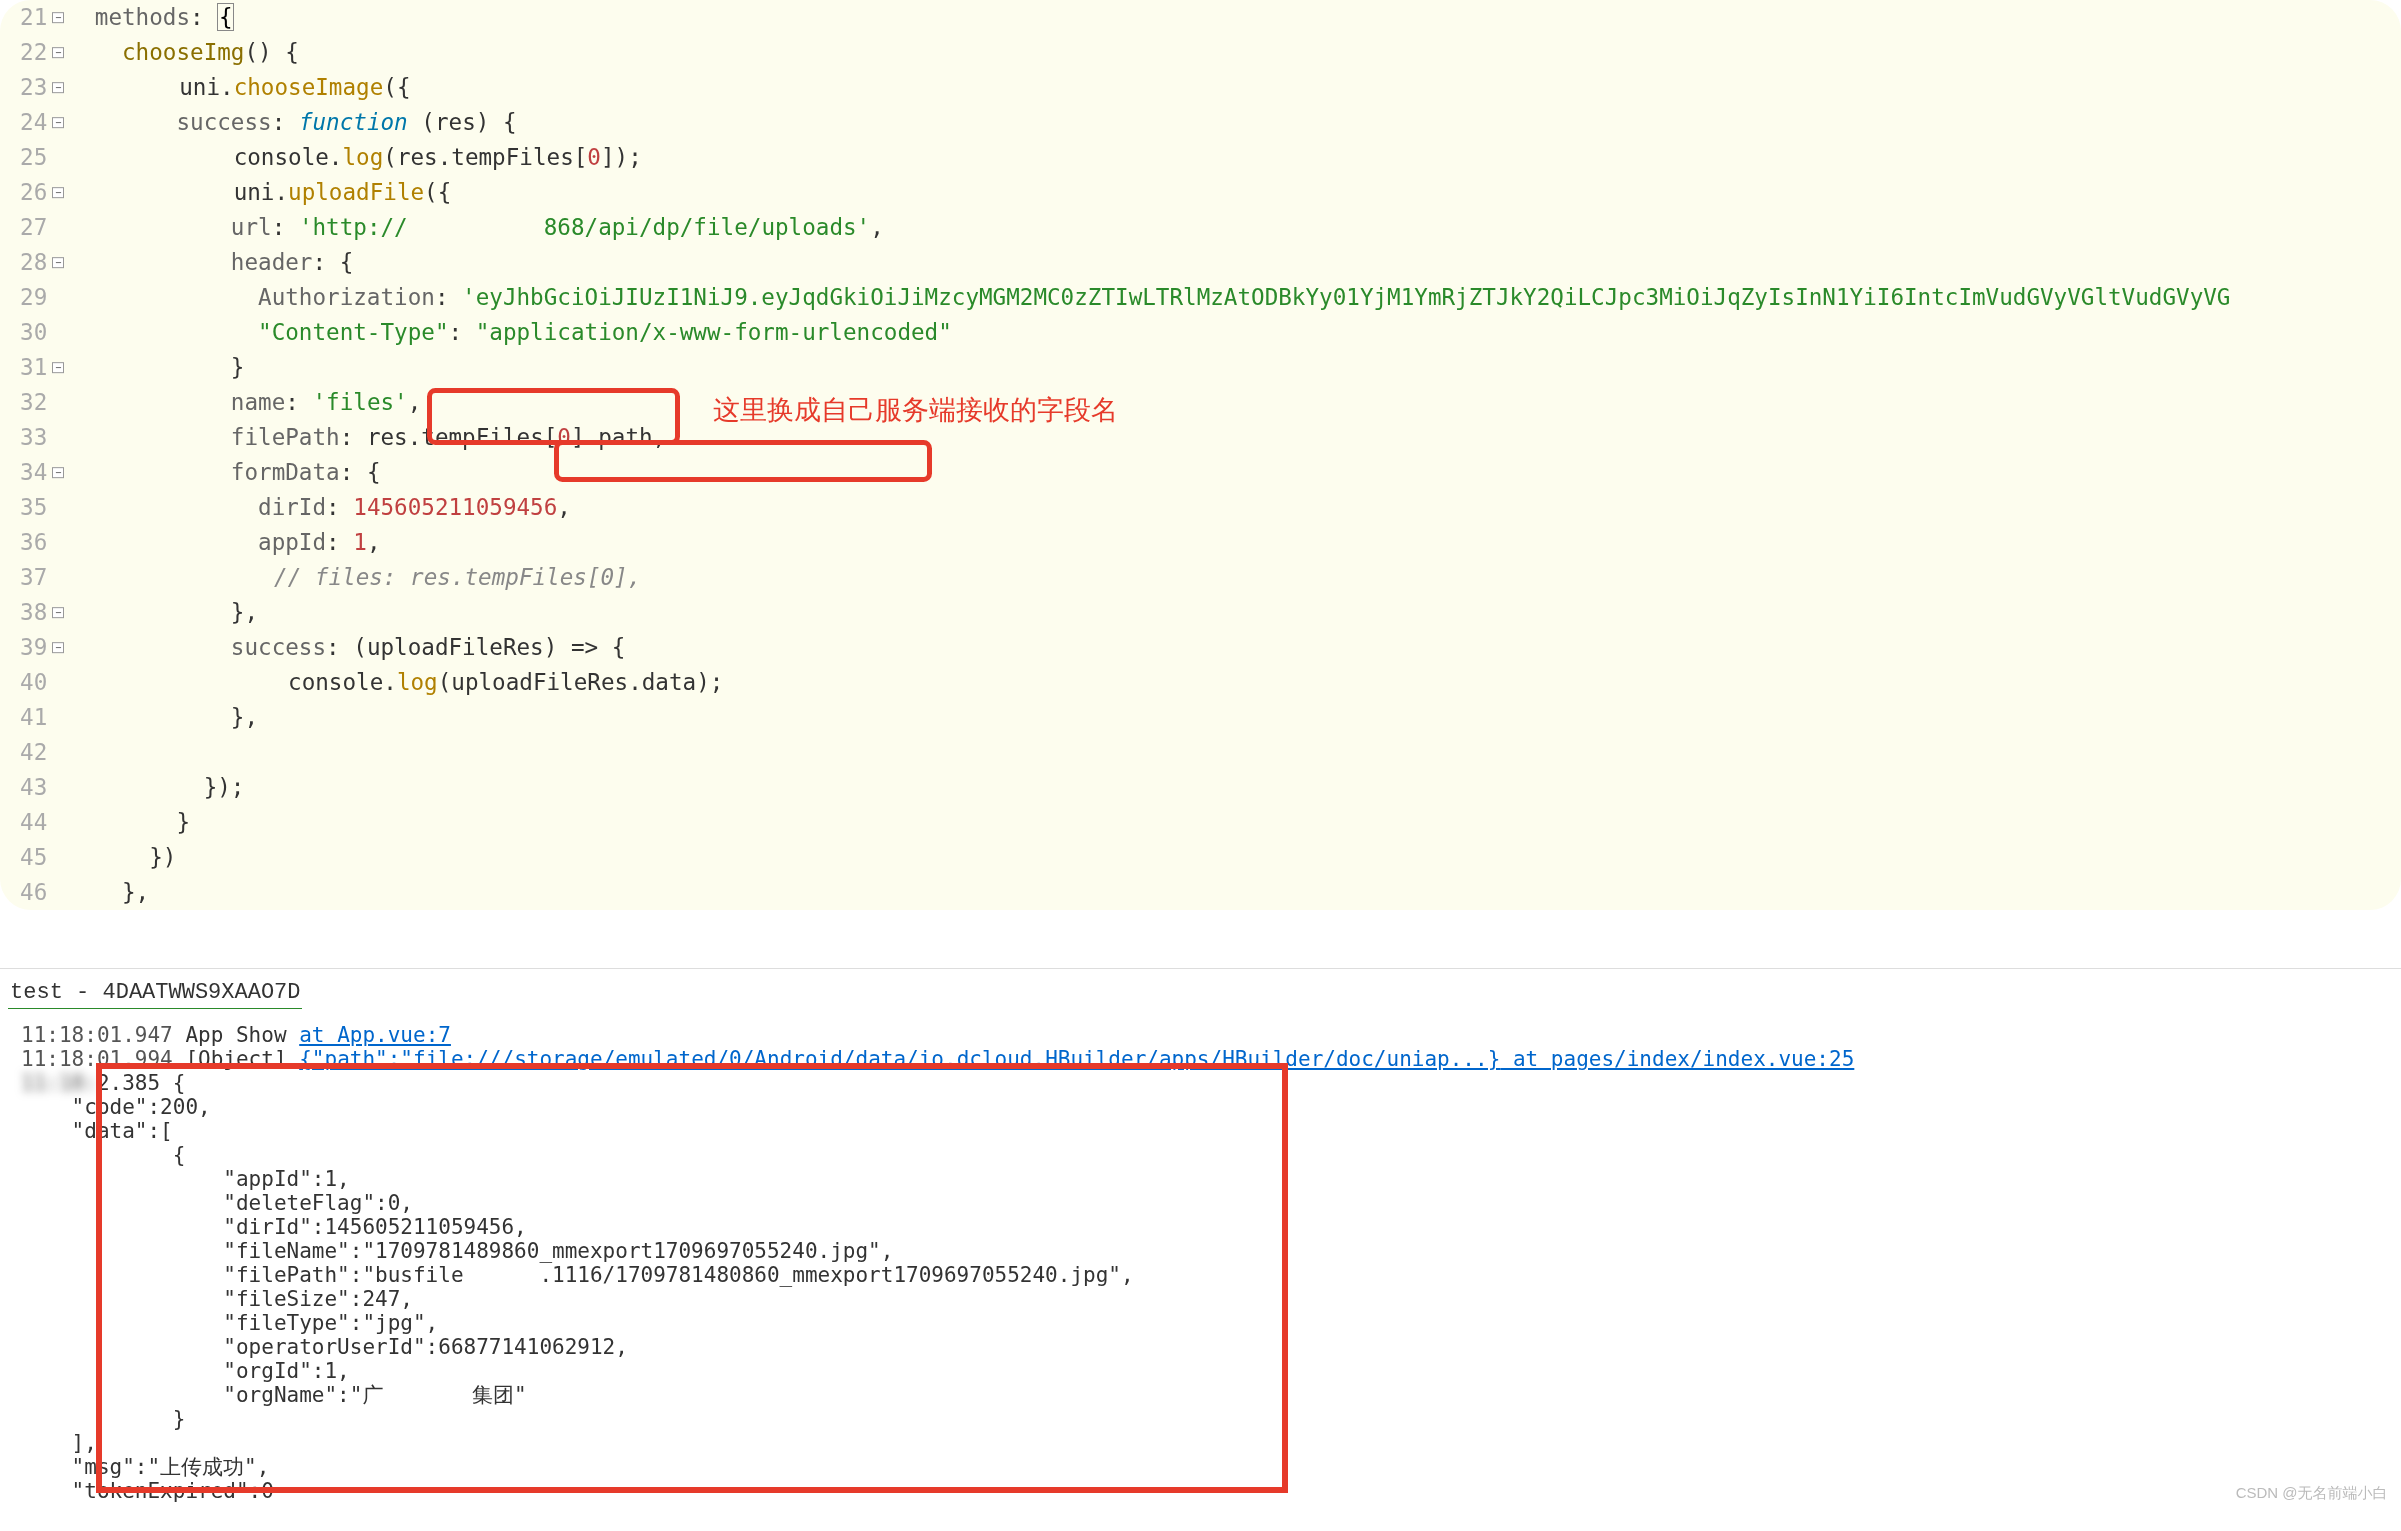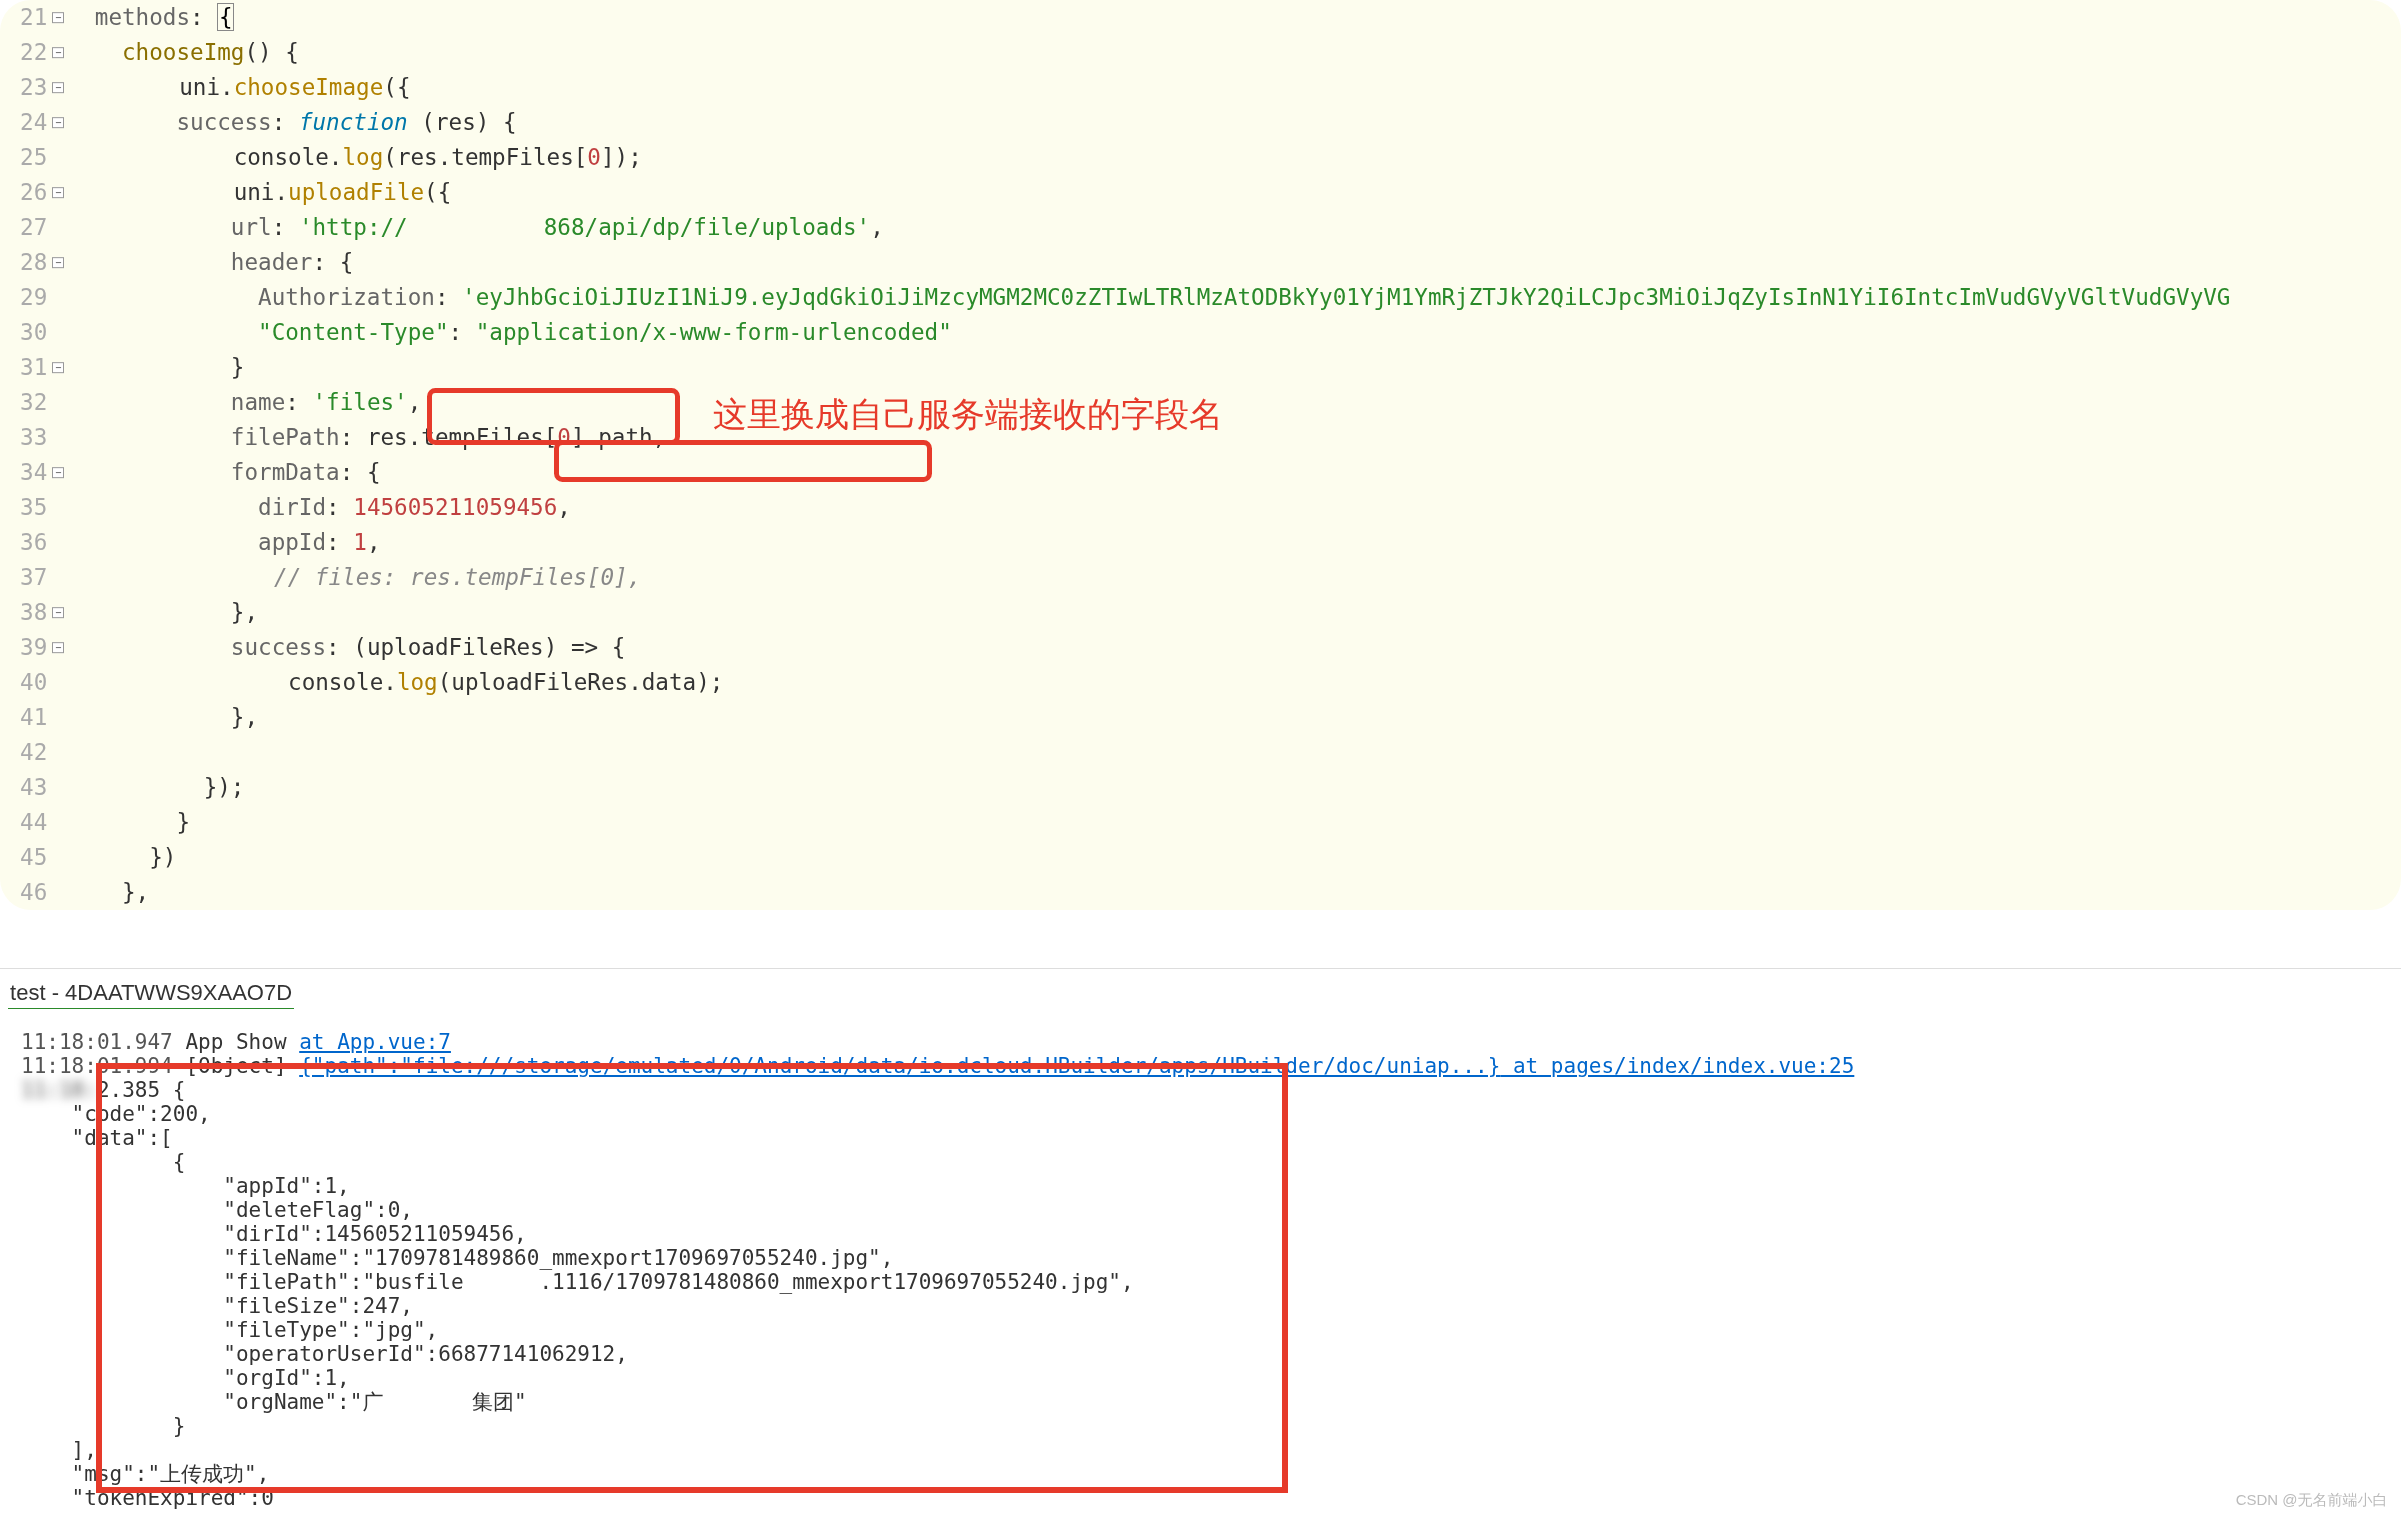--- a/index.html
+++ b/index.html
@@ -16,25 +16,25 @@
 .k-keyword { color: #0077aa; font-style: italic; }
 .k-string { color: #2a8a2a; }
 .k-num { color: #c04040; }
 .k-comment { color: #888; font-style: italic; margin-left: 16px; }
 .k-punct { color: #333; }
 .k-var { color: #333; }
 .k-obj { color: #333; margin-left: 30px; }
 .cursor-bracket { border: 0.8px solid #888; padding: 0 0.8px; }
 .redbox1 { position: absolute; border: 5px solid #e63a2a; border-radius: 8.4px; z-index: 5; }
 .redbox2 { position: absolute; border: 5px solid #e63a2a; border-radius: 8.4px; z-index: 5; }
-.anno { position: absolute; color: #e63a2a; font-family: "PingFang SC", sans-serif; font-size: 34px; z-index: 6; }
+.anno { position: absolute; color: #e63a2a; font-family: "PingFang SC", sans-serif; font-size: 27px; z-index: 6; }
 .editor-wrap { position: relative; }
 .divider { height: 59px; background: #fff; border-bottom: 0.8px solid #ddd; }
 .console { background: #fff; padding: 8.4px 8.4px; font-size: 21px; line-height: 24px; position: relative; }
-.console-title { font-family: Liberation Sans, sans-serif; color: #333; border-bottom: 1.7px solid #2a8a2a; display: inline-block; padding: 3.3px 1.7px; margin-bottom: 21px; font-size: 22px; }
+.console-title { font-family: Liberation Mono, monospace; color: #333; border-bottom: 1.7px solid #2a8a2a; display: inline-block; padding: 3.3px 1.7px; margin-bottom: 14px; font-size: 22px; }
 .log-line { white-space: pre; color: #333; }
 .log-time { color: #555; }
 .log-link { color: #0066cc; text-decoration: underline; }
 .console-redbox { position: absolute; border: 6.7px solid #e63a2a; z-index: 5; }
 .watermark { position: absolute; right: 13.4px; bottom: 6.7px; color: #bbb; font-family: Liberation Sans, sans-serif; font-size: 15px; text-align: center; }
 .blur { filter: blur(5px); }
 </style>
 </head>
 <body>
 

